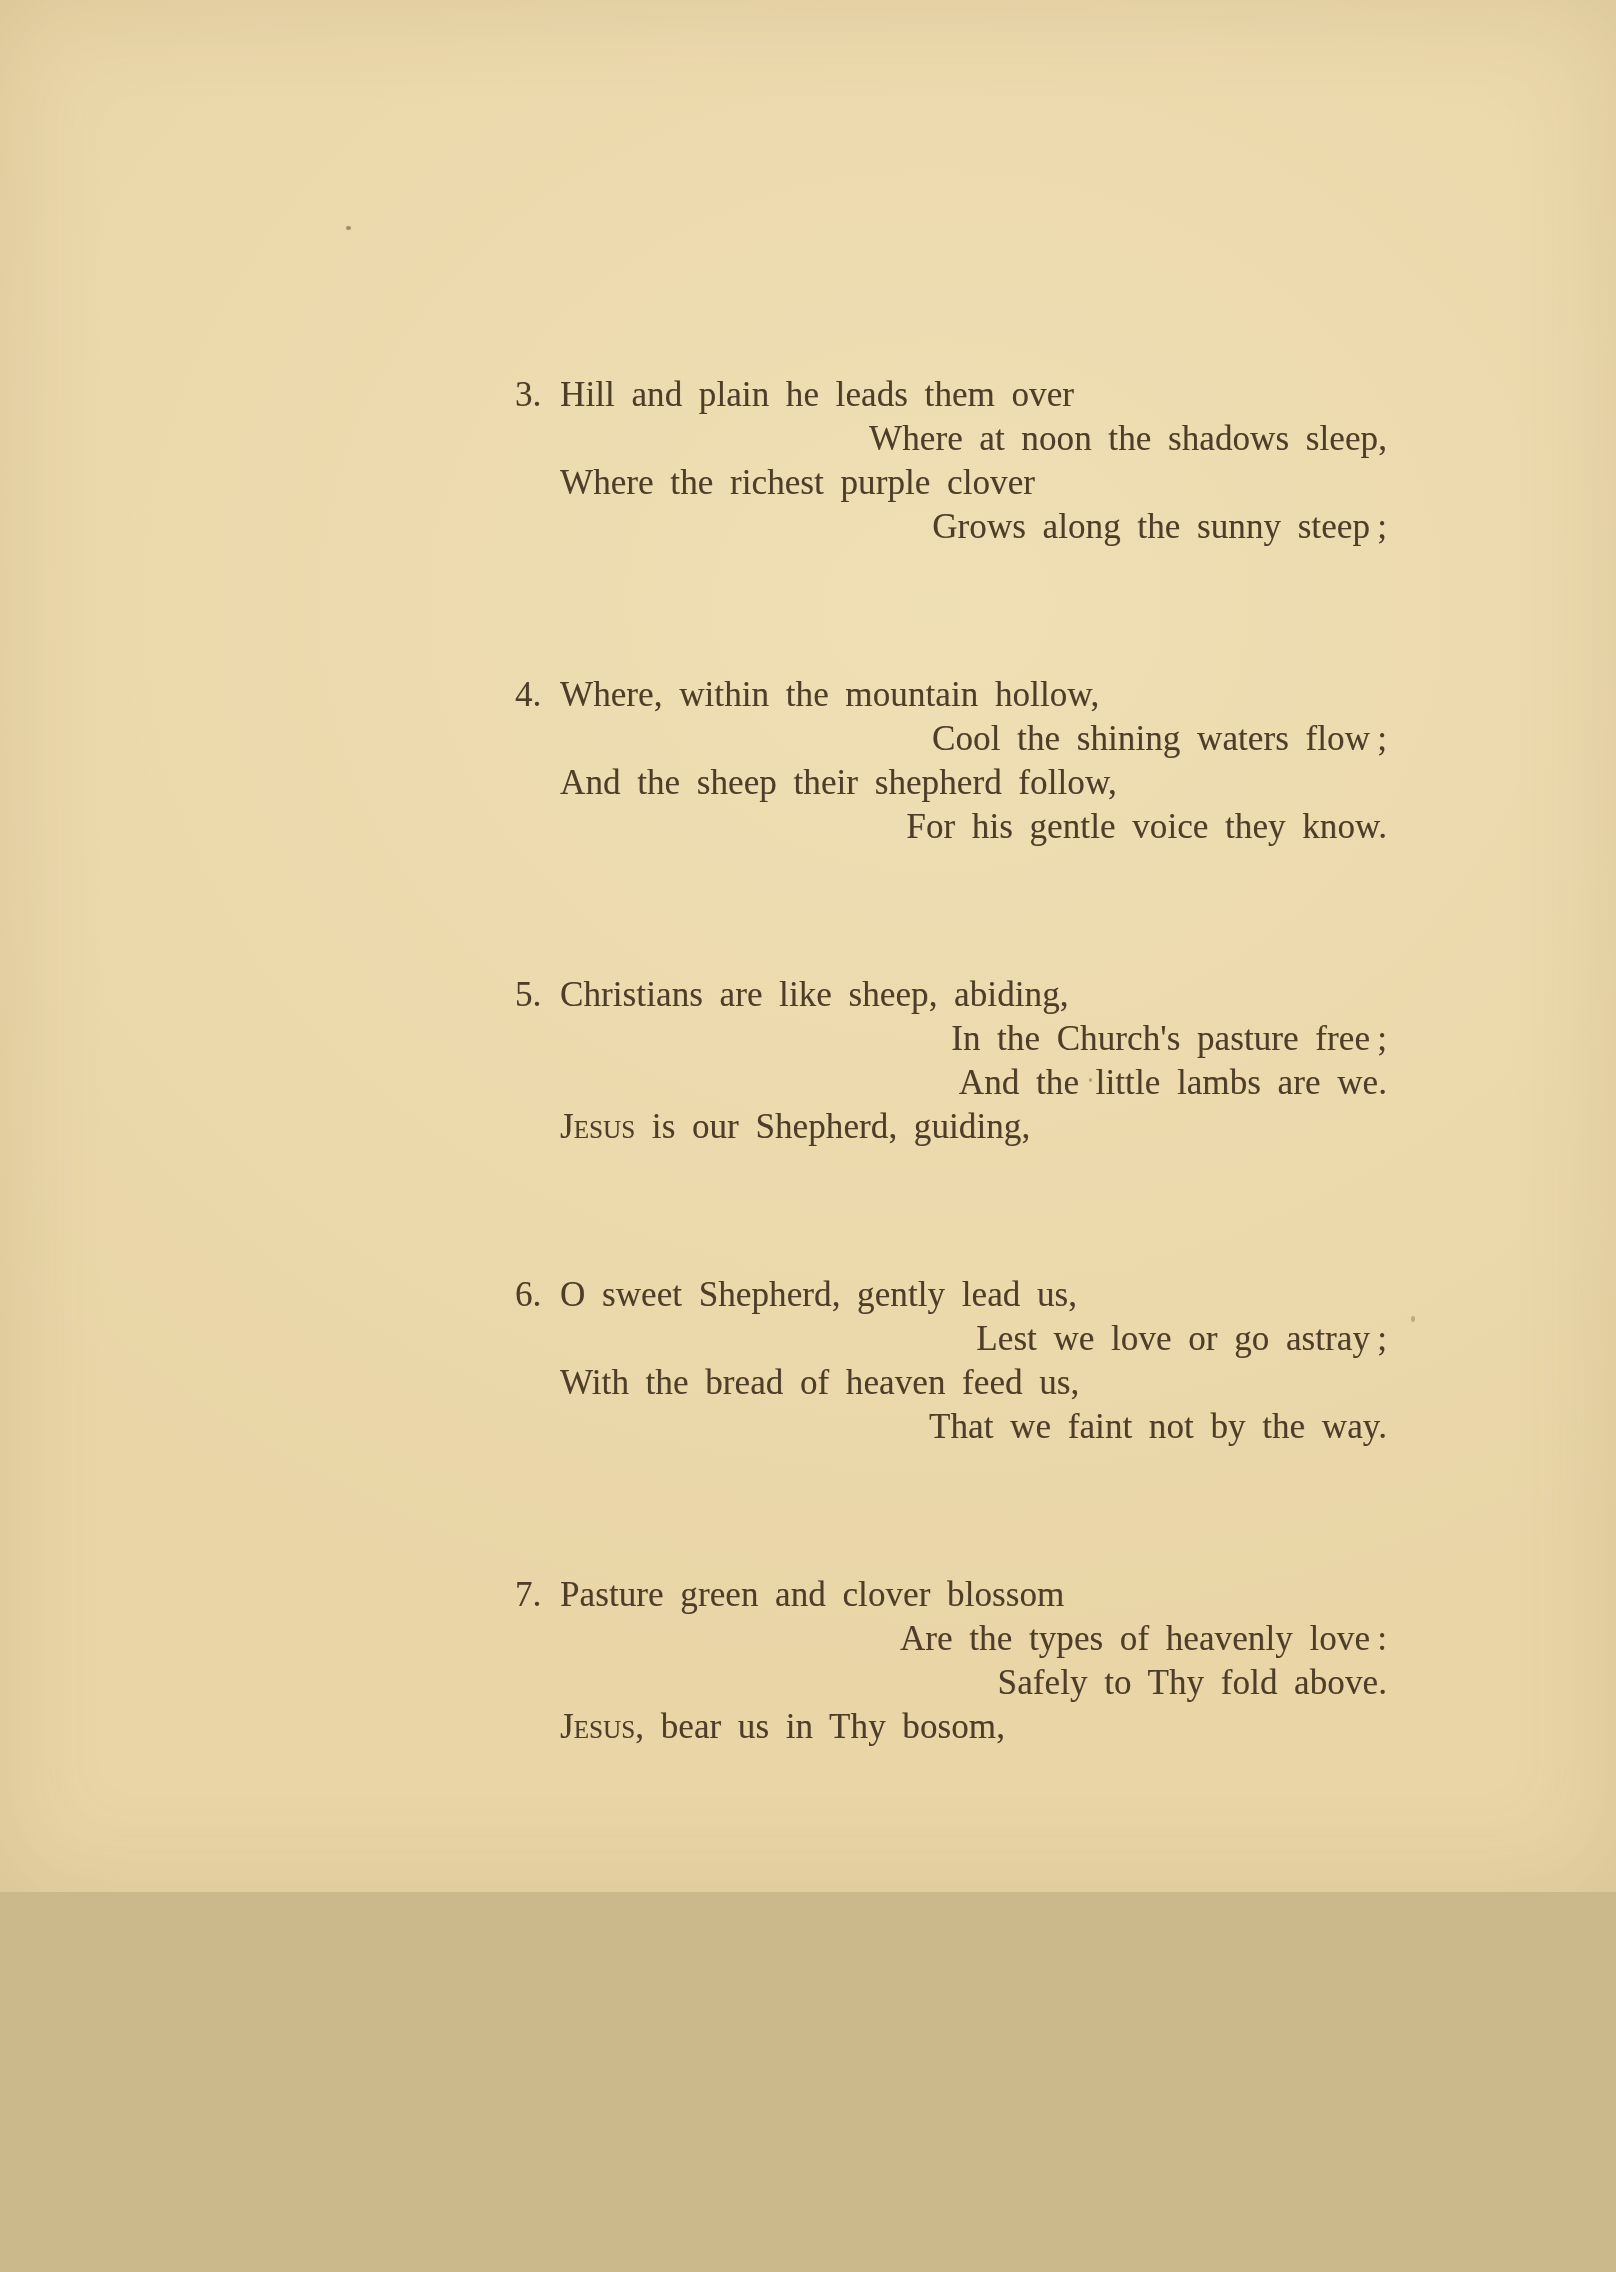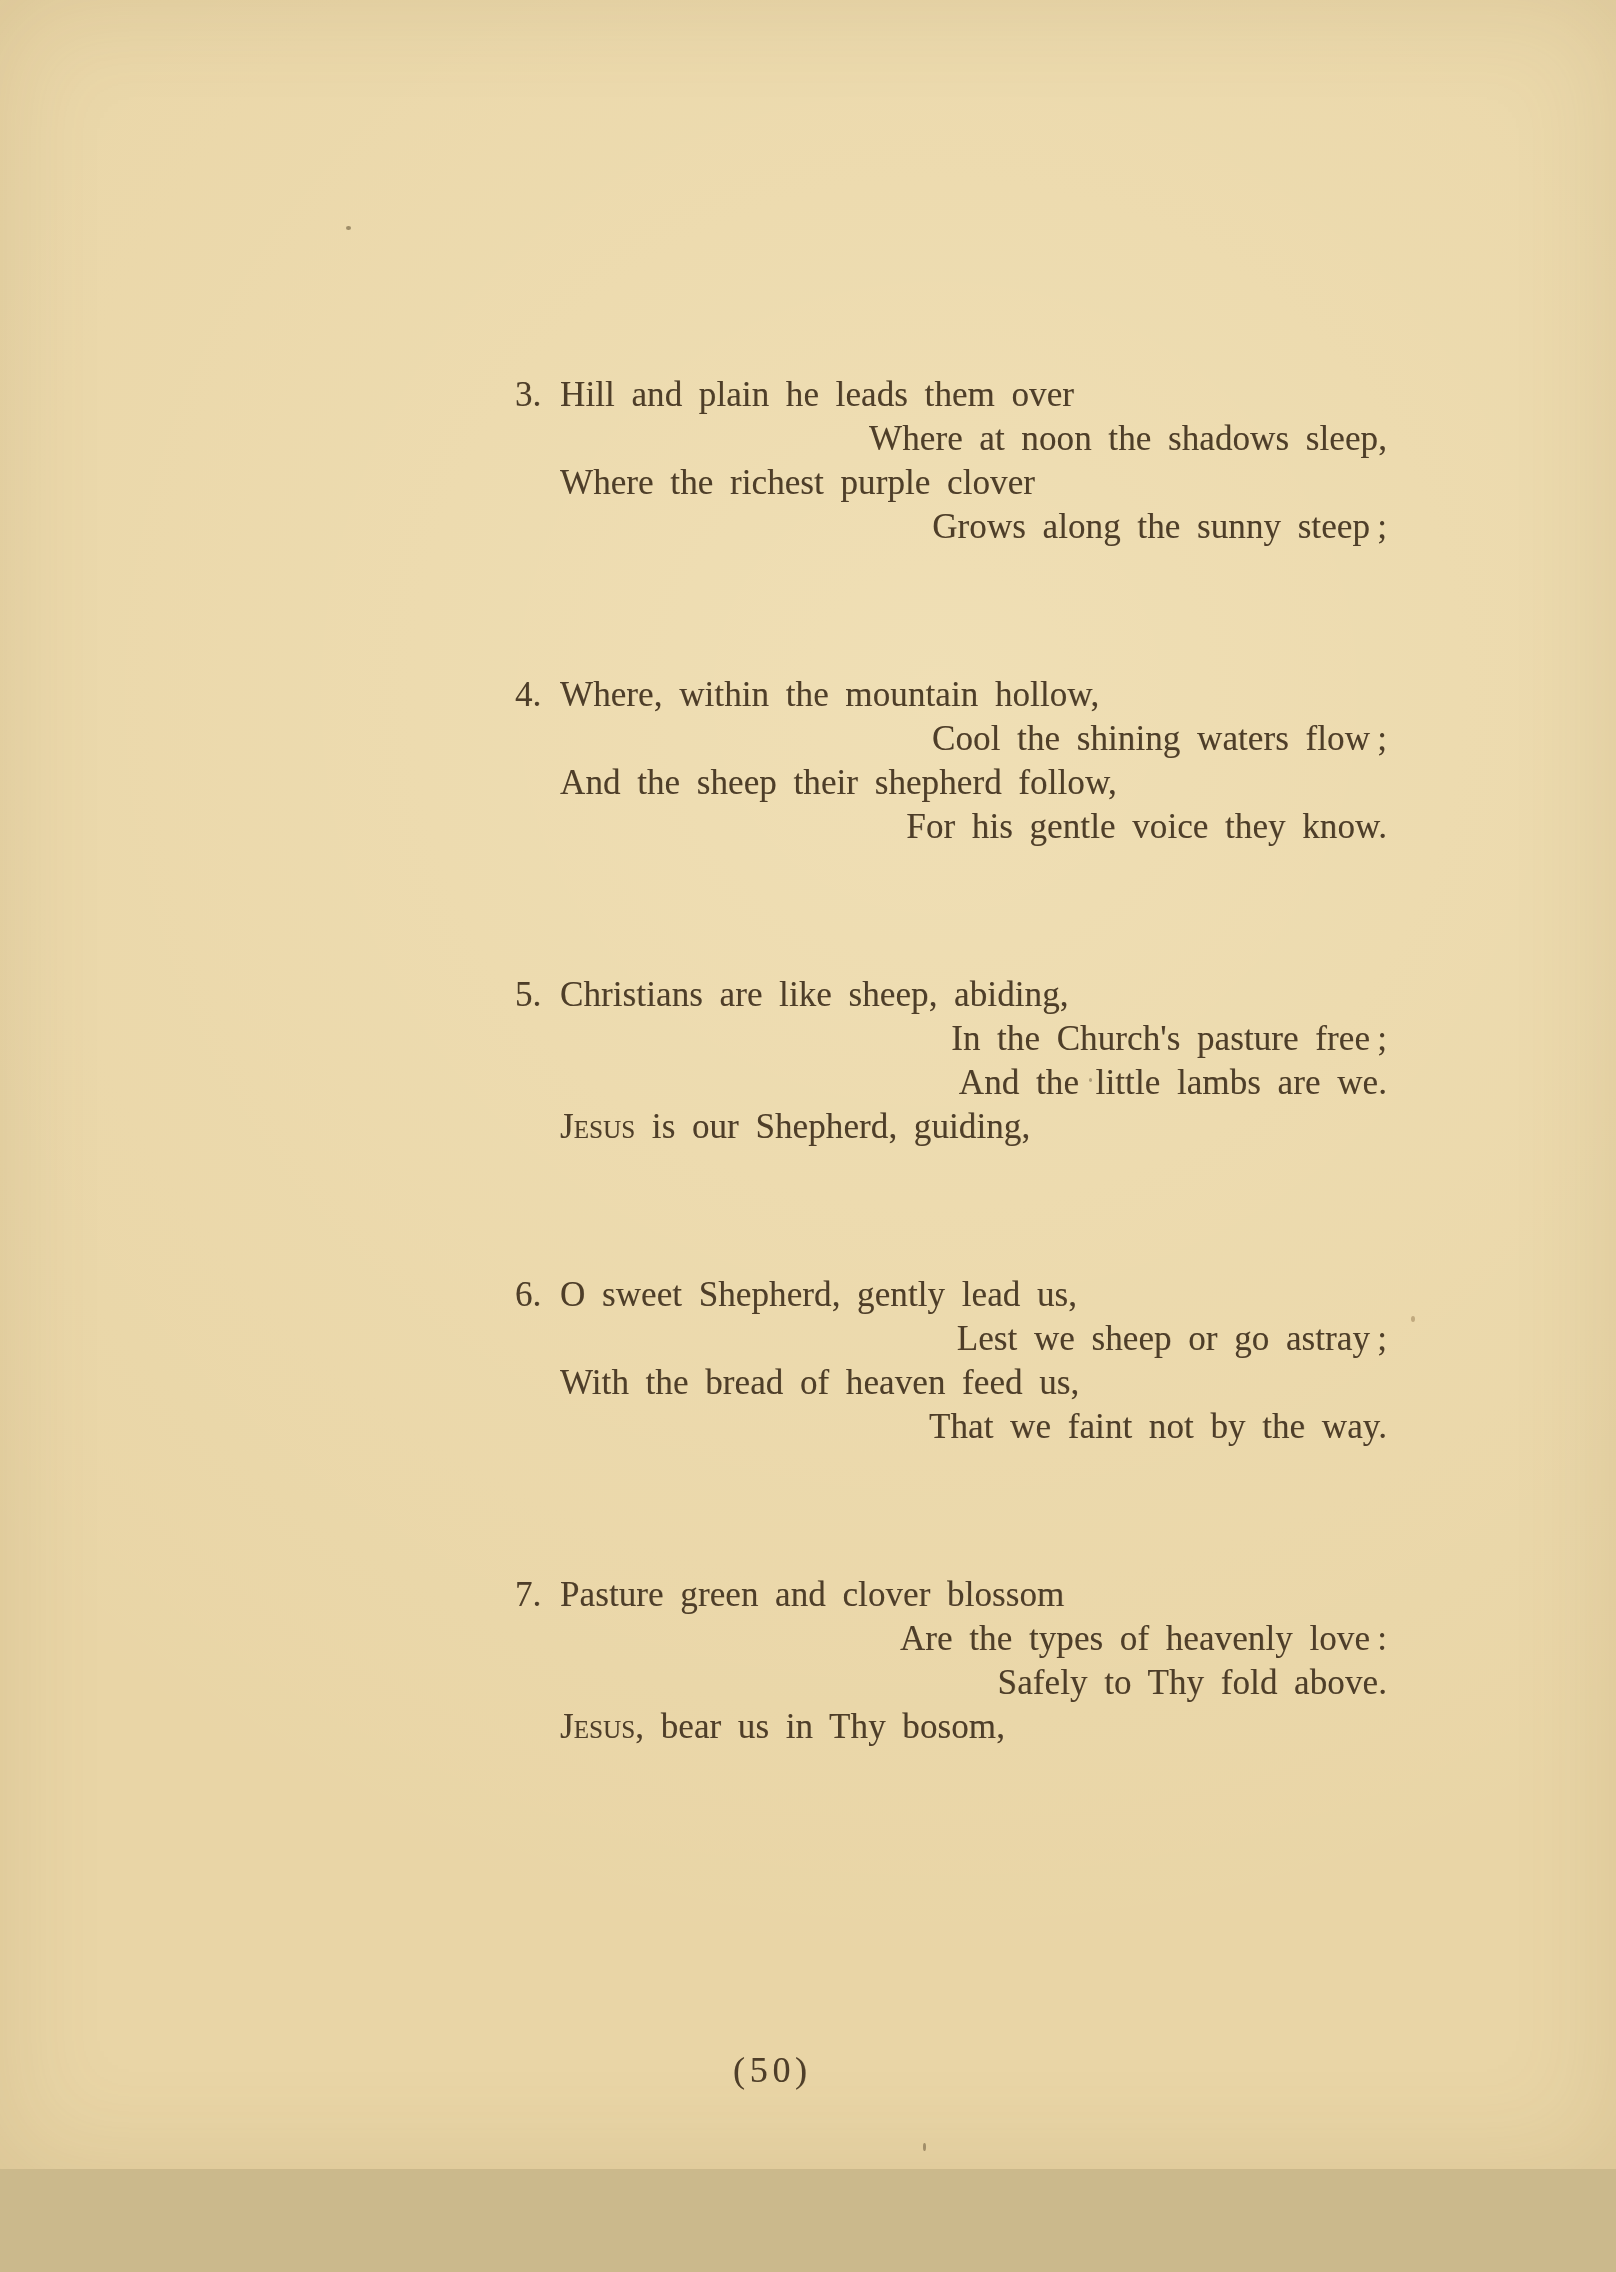--- a/index.html
+++ b/index.html
@@ -3,21 +3,21 @@
 <meta charset="utf-8">
 <style>
   html, body {
     margin: 0;
     padding: 0;
     background: #cbb98c;
   }
   .page {
     position: relative;
     width: 1616px;
-    height: 2169px;
+    height: 1892px;
     overflow: hidden;
     background:
       radial-gradient(ellipse 130% 95% at 58% 32%, rgba(255,246,216,0.30), rgba(255,246,216,0) 62%),
       radial-gradient(ellipse 120% 120% at 50% 50%, var(--paper, #e9d5a6) 60%, #e2cc9a 100%);
     box-shadow: inset 0 0 107px rgba(120, 90, 40, 0.14);
     font-family: "Liberation Serif", "DejaVu Serif", serif;
     color: var(--ink, #4e3e29);
   }
   .verses {
     position: absolute;
@@ -79,21 +79,21 @@
         <div class="line indent"><span>For his gentle voice they know.</span></div>
       </div>
       <div class="verse">
         <div class="line first"><span class="num">5.</span><span>Christians are like sheep, abiding,</span></div>
         <div class="line indent"><span>In the Church's pasture free ;</span></div>
         <div class="line indent"><span>And the little lambs are we.</span></div>
         <div class="line hang"><span class="sc">Jesus</span><span> is our Shepherd, guiding,</span></div>
       </div>
       <div class="verse">
         <div class="line first"><span class="num">6.</span><span>O sweet Shepherd, gently lead us,</span></div>
-        <div class="line indent"><span>Lest we sheep or go astray ;</span></div>
+        <div class="line indent"><span>Lest we love or go astray ;</span></div>
         <div class="line hang"><span>With the bread of heaven feed us,</span></div>
         <div class="line indent"><span>That we faint not by the way.</span></div>
       </div>
       <div class="verse">
         <div class="line first"><span class="num">7.</span><span>Pasture green and clover blossom</span></div>
         <div class="line indent"><span>Are the types of heavenly love :</span></div>
         <div class="line indent"><span>Safely to Thy fold above.</span></div>
         <div class="line hang"><span class="sc">Jesus</span><span>, bear us in Thy bosom,</span></div>
       </div>
     </section>

